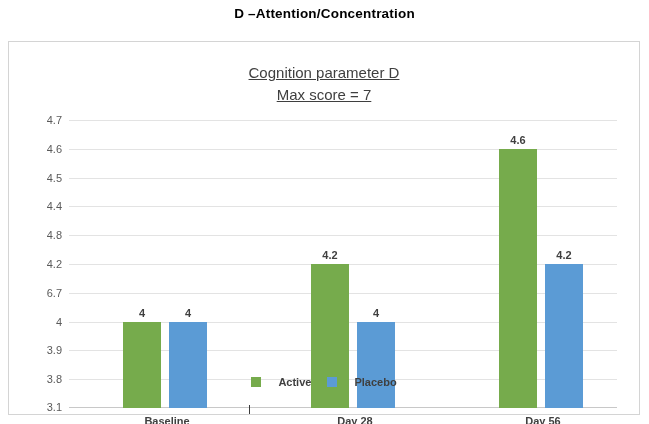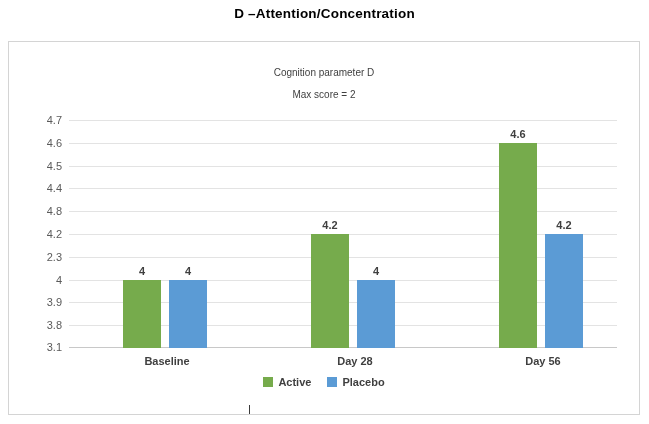--- a/index.html
+++ b/index.html
@@ -35,32 +35,33 @@
     border: 1px solid #d4d4d4;
     background: #ffffff;
     box-sizing: border-box;
   }
   #chart-title {
     position: absolute;
     top: 20px;
     left: 0;
     width: 100%;
     text-align: center;
-    font-size: 10px;
+    font-size: 15px;
     color: #3f3f3f;
     line-height: 22px;
+    text-decoration: underline;
   }
   #chart-title .line2 { display: block; }
   
   #plot-area {
     position: absolute;
     left: 60px;
     top: 78px;
     right: 22px;
-    height: 228px;
+    height: 288px;
   }
   .gridline {
     position: absolute;
     left: 0;
     right: 0;
     height: 1px;
     background: #e3e3e3;
   }
   .axis-label {
     position: absolute;
@@ -119,21 +120,21 @@
     left: 0;
     width: 100%;
     display: flex;
     justify-content: center;
     align-items: center;
     gap: 16px;
   }
   .legend-entry {
     display: flex;
     align-items: center;
-    gap: 5px;
+    gap: 17px;
     font-size: 11px;
     font-weight: bold;
     color: #3f3f3f;
   }
   .swatch {
     width: 10px;
     height: 10px;
     display: inline-block;
   }
   .swatch.active { background: #76ab4c; }
@@ -149,21 +150,21 @@
 </style>
 </head>
 <body>
 
 <div id="figure-title">D –Attention/Concentration</div>
 
 <div id="chart-frame">
 
   <div id="chart-title">
     <span>Cognition parameter D</span>
-    <span class="line2">Max score = 2</span>
+    <span class="line2">Max score = 7</span>
   </div>
 
   <div id="plot-area">
 
     <div class="gridline" style="top:0%">
         <span class="axis-label">4.7</span>
       </div>
     <div class="gridline" style="top:10%">
         <span class="axis-label">4.6</span>
       </div>
@@ -173,21 +174,21 @@
     <div class="gridline" style="top:30%">
         <span class="axis-label">4.4</span>
       </div>
     <div class="gridline" style="top:40%">
         <span class="axis-label">4.8</span>
       </div>
     <div class="gridline" style="top:50%">
         <span class="axis-label">4.2</span>
       </div>
     <div class="gridline" style="top:60%">
-        <span class="axis-label">2.3</span>
+        <span class="axis-label">6.7</span>
       </div>
     <div class="gridline" style="top:70%">
         <span class="axis-label">4</span>
       </div>
     <div class="gridline" style="top:80%">
         <span class="axis-label">3.9</span>
       </div>
     <div class="gridline" style="top:90%">
         <span class="axis-label">3.8</span>
       </div>

